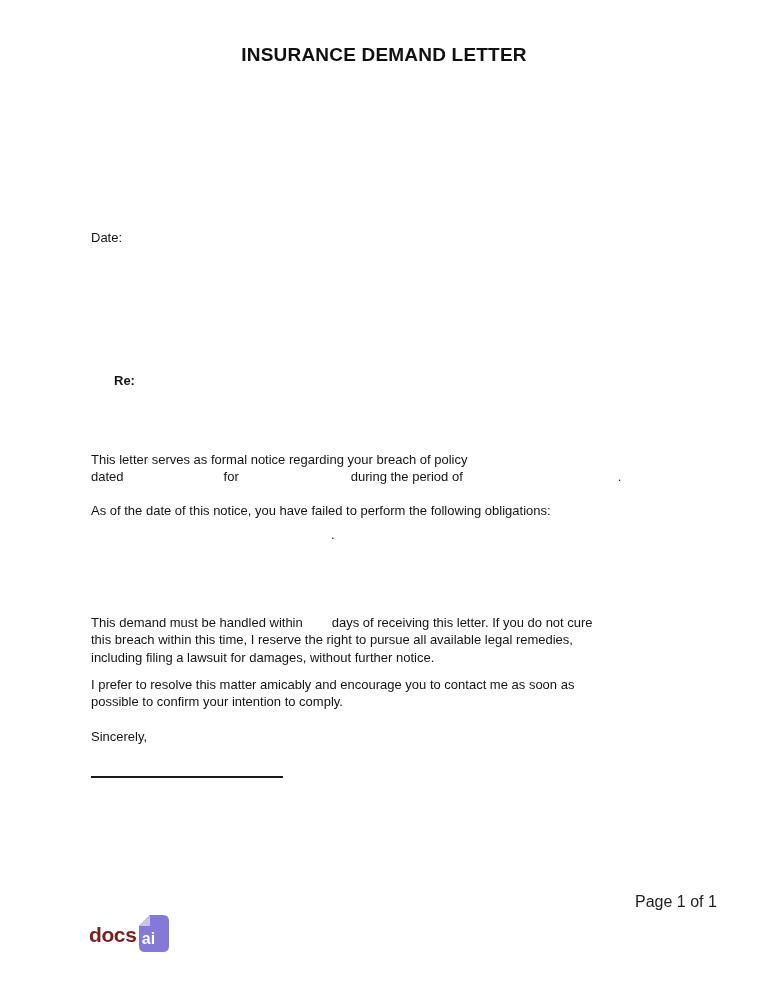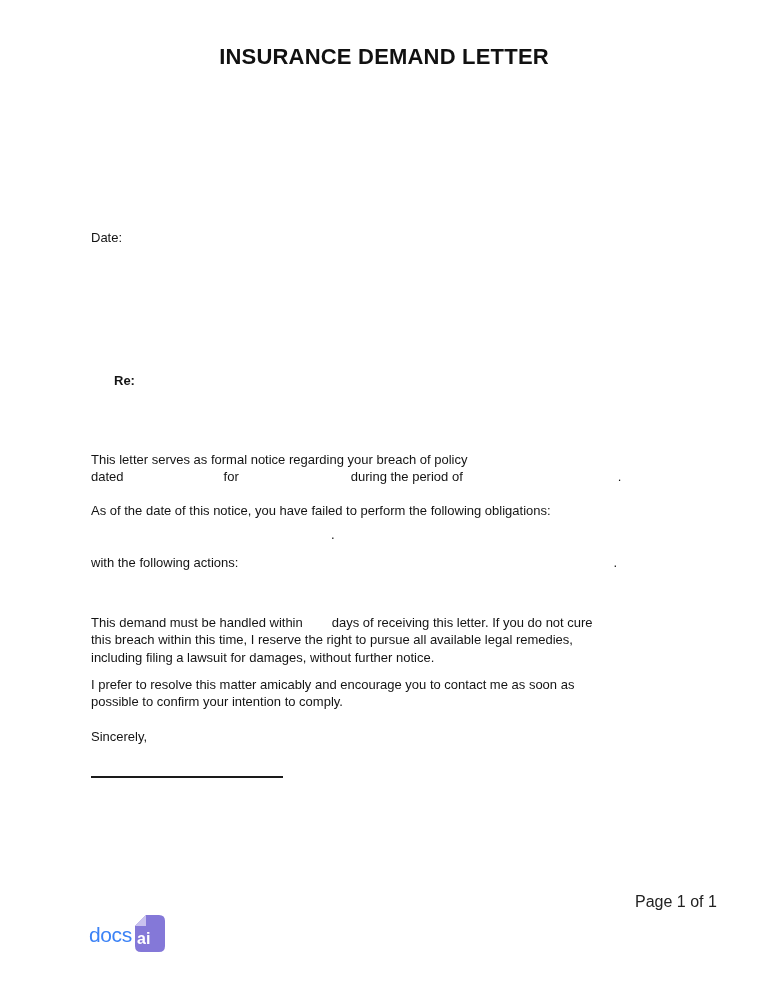--- a/index.html
+++ b/index.html
@@ -9,40 +9,40 @@
     height: 994px;
     background: #ffffff;
     font-family: "Liberation Sans", "DejaVu Sans", sans-serif;
     color: #141414;
     overflow: hidden;
   }
   .abs { position: absolute; }
   .doc-title {
     top: 44px; left: 0; right: 0;
     text-align: center;
-    font-size: 22px;
+    font-size: 19px;
     font-weight: bold;
     letter-spacing: 0.2px;
     color: #111111;
   }
   .bodytext { font-size: 13px; line-height: 17.4px; white-space: nowrap; }
   .bold { font-weight: bold; }
   .blank { display: inline-block; height: 1px; vertical-align: baseline; }
   .line { white-space: nowrap; }
   .sig-line {
     top: 776px; left: 91px;
     width: 192px; height: 0;
     border-top: 2px solid #1a1a1a;
   }
   .footer-logo { top: 915px; left: 89px; display: flex; align-items: flex-end; }
   .logo-text {
     font-size: 21px;
-    font-weight: normal;
+    font-weight: bold;
     letter-spacing: -0.4px;
-    color: #3b82f6;
+    color: #7f1d1d;
     line-height: 1;
     margin-right: 3px;
     margin-bottom: 7px;
   }
   .logo-badge { position: relative; width: 18px; height: 37px; }
   .badge-ai {
     position: absolute;
     left: 0; right: 0;
     bottom: 5px;
     text-align: center;
@@ -74,23 +74,20 @@
     <div class="line">
       <span>dated</span><span class="blank" style="width:100px;"></span><span>for</span><span class="blank" style="width:112px;"></span><span>during the period of</span><span class="blank" style="width:155px;"></span><span>.</span>
     </div>
   </div>
 
   <div class="abs bodytext" style="top:502px; left:91px;">As of the date of this notice, you have failed to perform the following obligations:</div>
 
   <div class="abs bodytext" style="top:526px; left:331px;">.</div>
 
   <div class="abs bodytext" style="top:554px; left:91px;">
-    <div class="line">
-      <span>with the following actions:</span><span class="blank" style="width:375px;"></span><span>.</span>
-    </div>
   </div>
 
   <div class="abs bodytext" style="top:614px; left:91px;">
     <div class="line">
       <span>This demand must be handled within</span><span class="blank" style="width:29px;"></span><span>days of receiving this letter. If you do not cure</span>
     </div>
     <div class="line">this breach within this time, I reserve the right to pursue all available legal remedies,</div>
     <div class="line">including filing a lawsuit for damages, without further notice.</div>
   </div>
 

